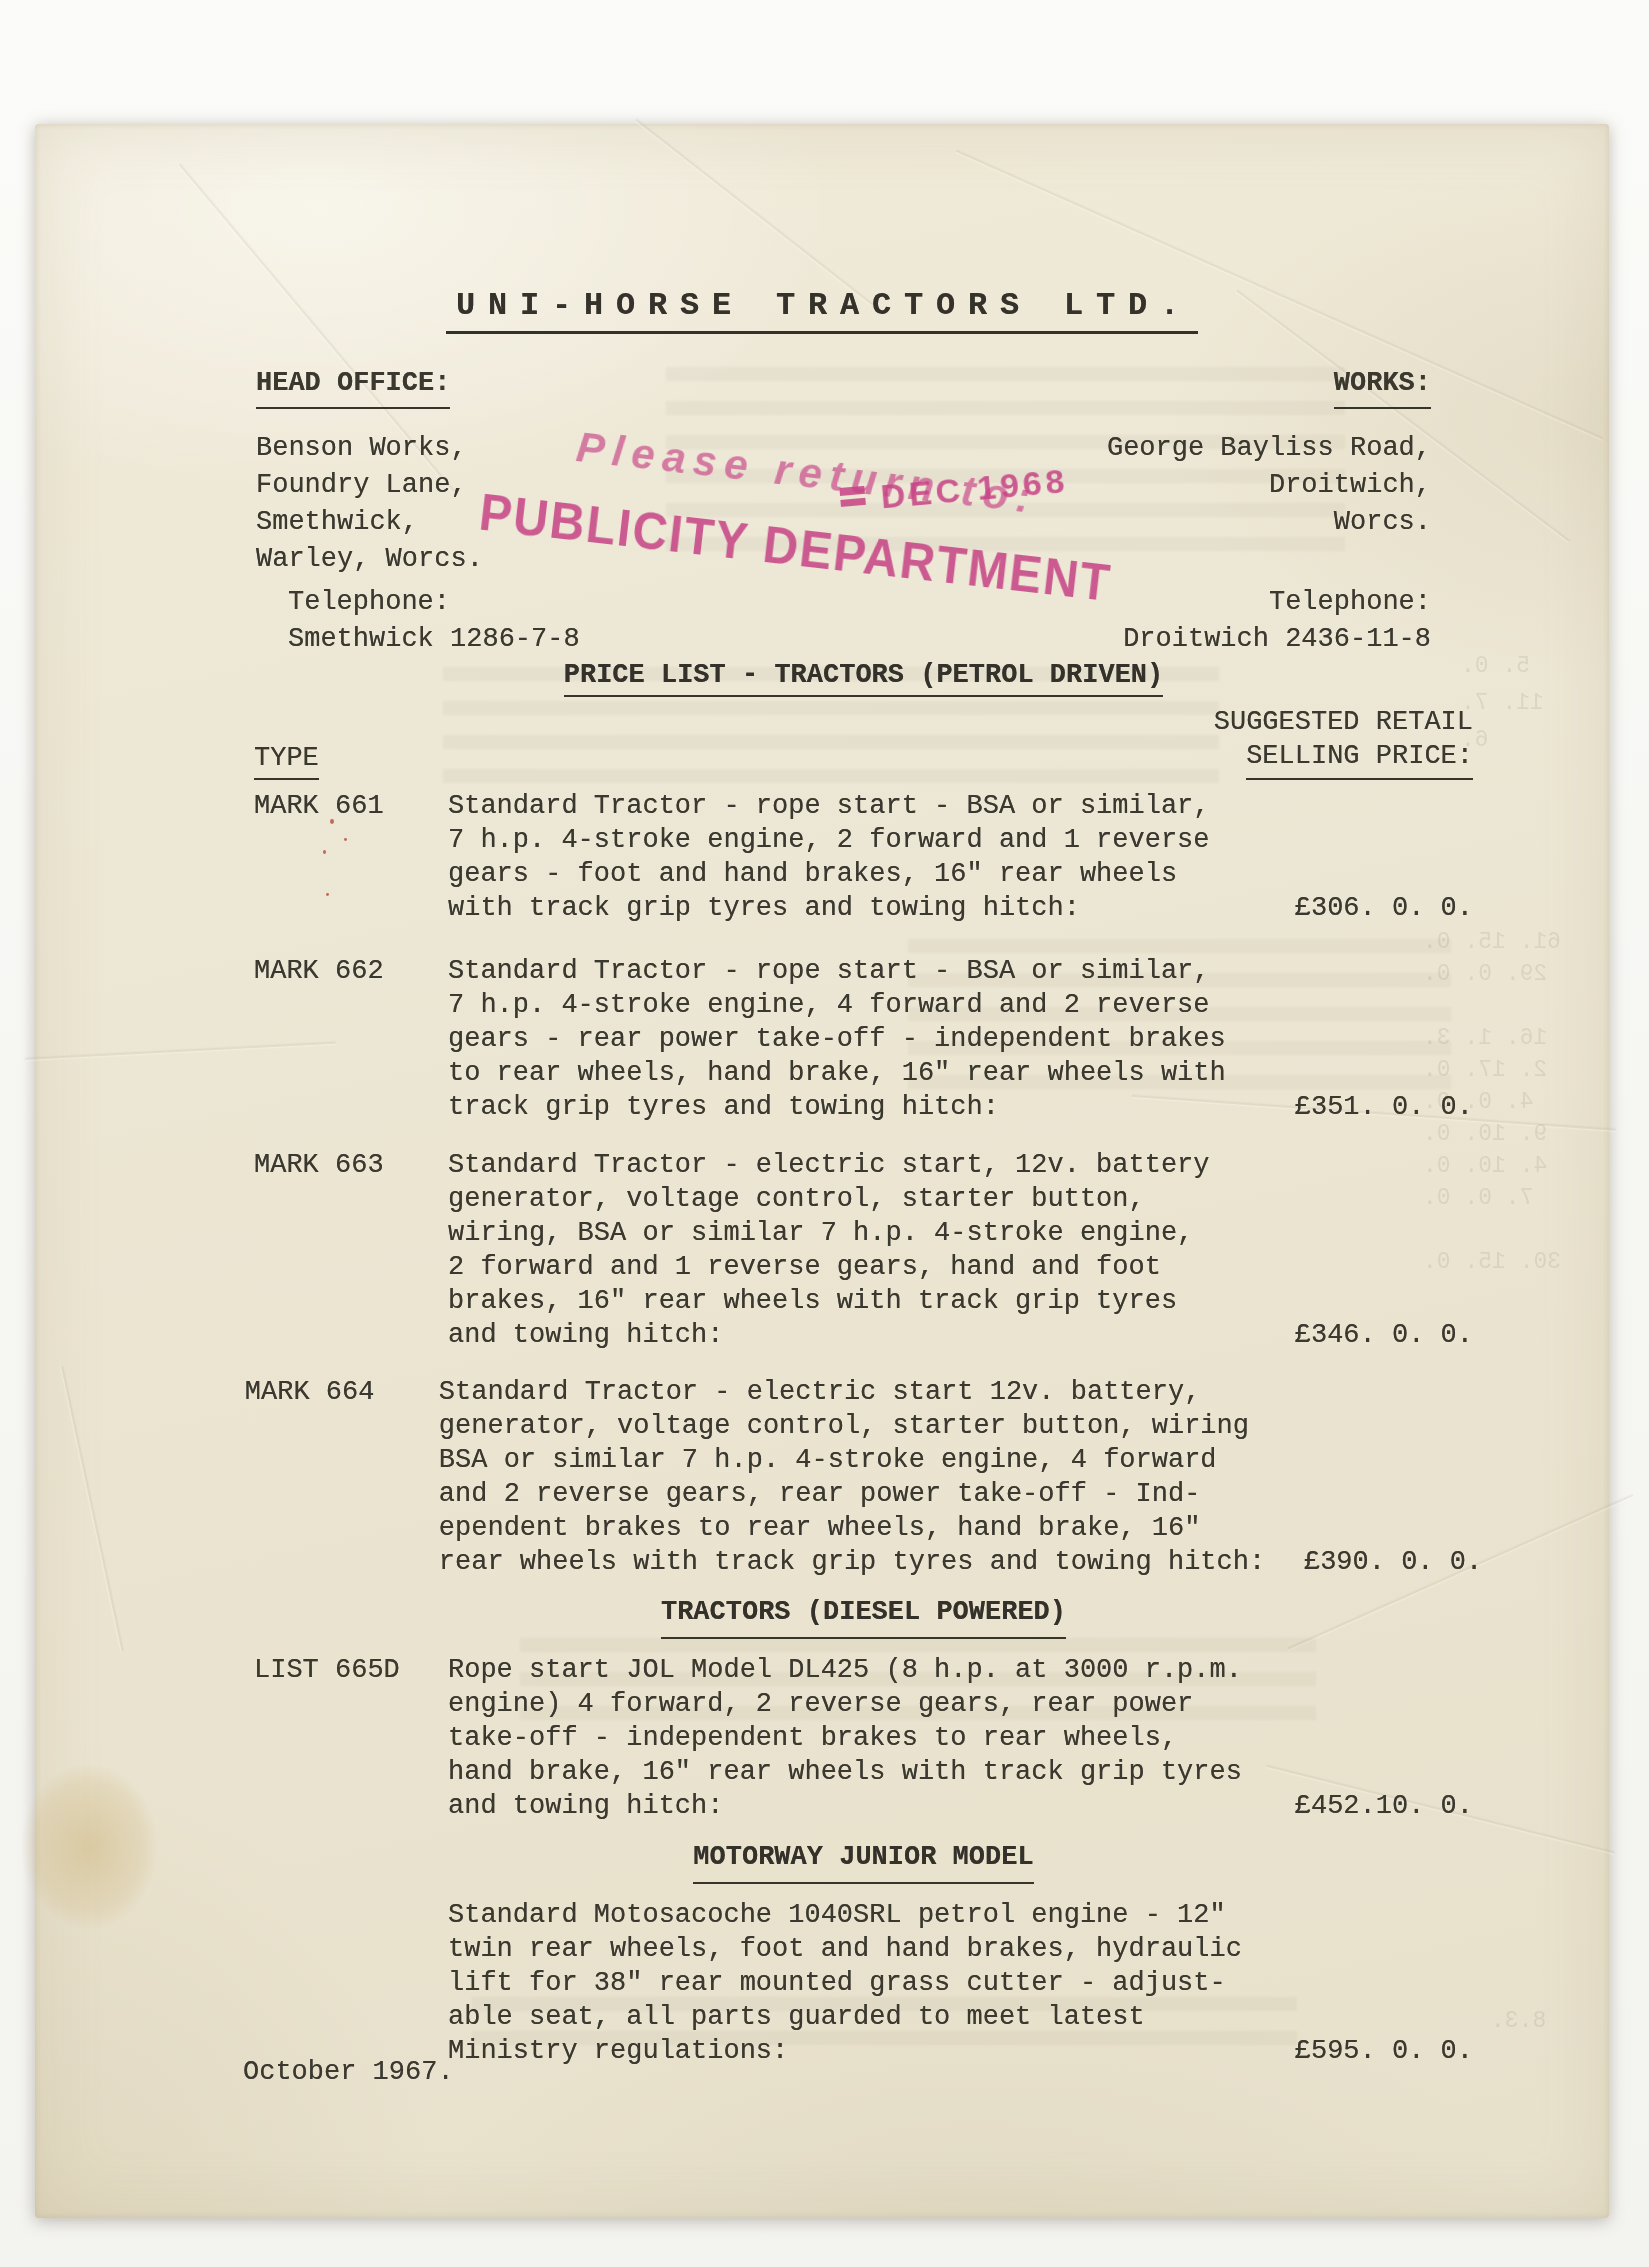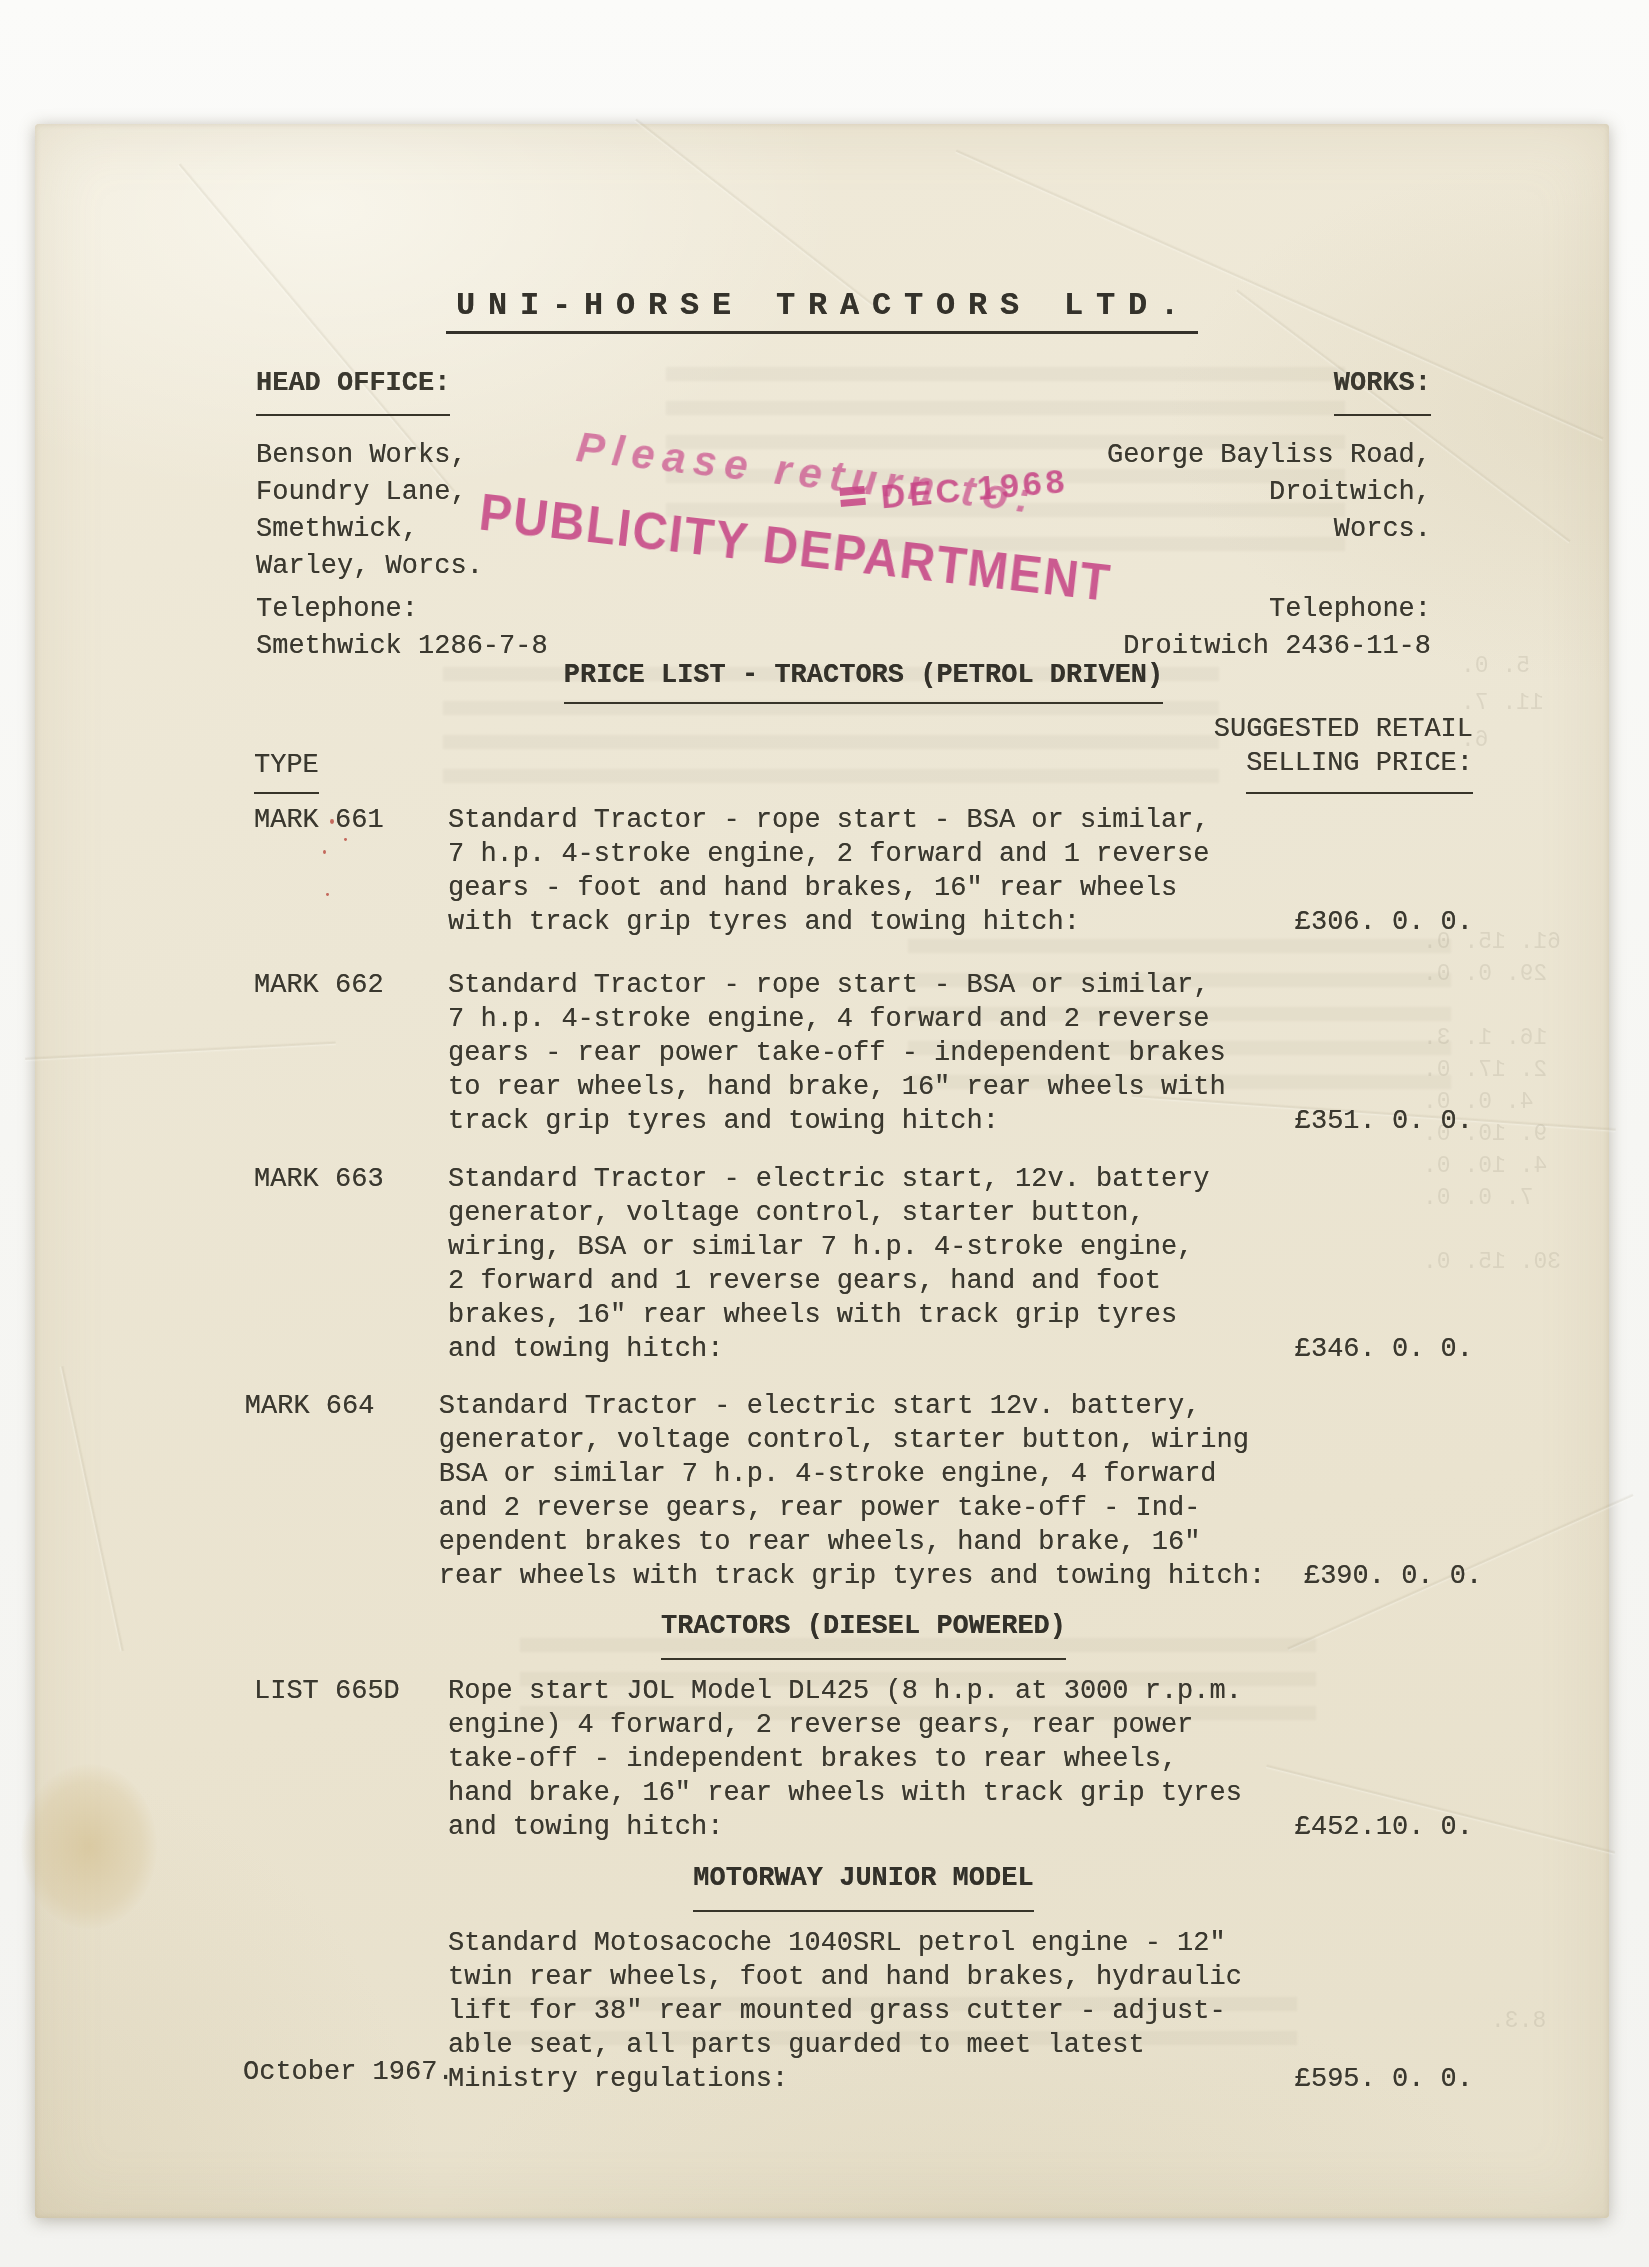--- a/index.html
+++ b/index.html
@@ -12,29 +12,29 @@
       radial-gradient(ellipse 602px 679px at 0% 100%, rgba(205,193,160,.30), transparent 66%),
       radial-gradient(ellipse 776px 330px at 60% 100%, rgba(213,203,174,.25), transparent 70%),
       linear-gradient(168deg,#f0ead9 0%,#ece6d4 38%,#eae3cf 68%,#e7e0cb 100%);
     box-shadow:0 2.9px 15.5px rgba(96,90,72,.38), inset 0 0 68px rgba(168,152,112,.18), inset 0 0 6.8px rgba(125,110,75,.18);
     border-radius:2.9px;
     font-family:"Liberation Mono","DejaVu Sans Mono",monospace;
     color:#3a382f;
   }
   .pre{white-space:pre;}
   .tw{text-shadow:0 0 0.6px rgba(56,54,45,.7);}
-  .ul{border-bottom:2.9px solid #373429;display:inline-block;padding-bottom:12px;}
+  .ul{border-bottom:2.9px solid #373429;display:inline-block;padding-bottom:5px;}
   .title-wrap{position:absolute;left:0;right:0;top:163px;text-align:center;}
   .title{font-size:32px;letter-spacing:.40em;border-bottom:3.9px solid #34312a;padding:0 5.8px 6.8px 9.7px;display:inline-block;font-weight:bold;color:#34322b;}
   .addr{position:absolute;top:241px;font-size:27px;line-height:37px;}
   .addr-left{left:221px;}
   .addr-right{right:178px;text-align:right;}
   .addr .label{font-size:27px;font-weight:bold;}
   .addr-lines{margin-top:21.3px;}
-  .phone-block{margin-top:5.8px;}
+  .phone-block{margin-top:5.8px;margin-left:32px;}
   .addr-right .phone-block{margin-top:43px;}
   .pricelist{position:absolute;left:219px;top:536px;width:1219px;font-size:27px;}
   .pl-heading{text-align:center;}
   .pl-heading .ul, .sec-heading .ul{font-weight:bold;color:#33312a;}
   .cols-header{display:flex;justify-content:space-between;align-items:flex-end;margin-top:7.8px;}
   .retail{text-align:right;line-height:34px;}
   .rows{margin-top:9.7px;}
   .row{display:flex;line-height:34px;justify-content:center;}
   .col-type{width:194px;flex:none;}
   .col-desc{flex:1;white-space:pre;}

